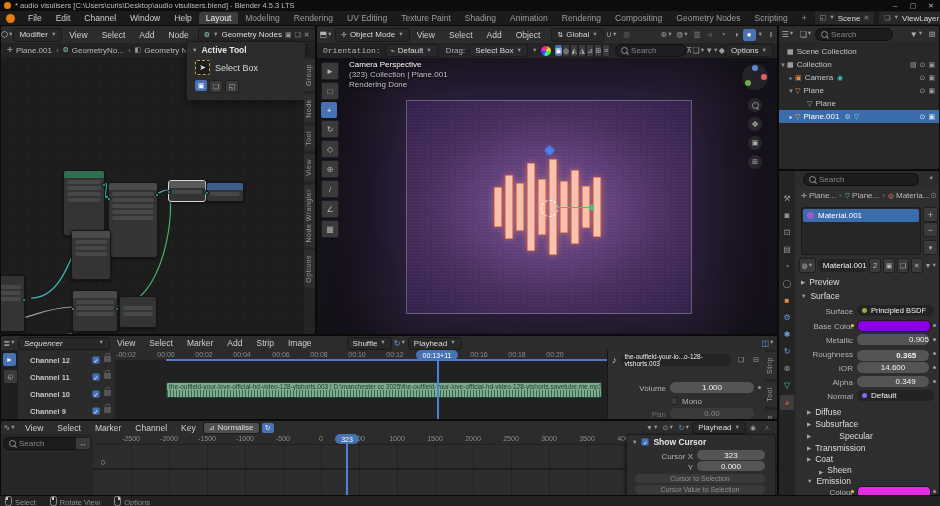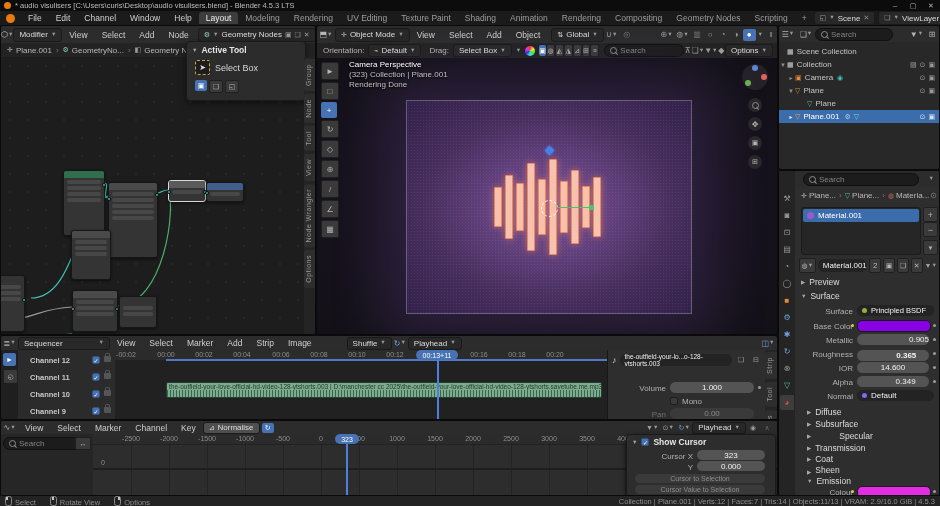--- a/index.html
+++ b/index.html
@@ -256,21 +256,21 @@
       <span class="ib" style="width:16px;font-size:8px;color:#9d9d9d;">◍<span class="car">▼</span></span>
       <span class="ib" style="width:13px;font-size:8px;color:#777;">▥</span>
       <span class="ib" style="width:13px;font-size:8px;color:#9d9d9d;">○</span>
       <span class="ib" style="width:13px;font-size:8px;color:#9d9d9d;">◔</span>
       <span class="ib" style="width:13px;font-size:8px;color:#9d9d9d;">◑</span>
       <span class="ib active-blue" style="width:13px;height:12px;font-size:8px;">●</span>
       <span class="car" style="margin:0 2px;">▼</span>
       <span class="ib" style="width:12px;font-size:7px;color:#9d9d9d;">‖</span>
     </div>
     <div class="abs" style="left:0;top:17px;width:462px;height:15px;background:#232323;display:flex;align-items:center;font-size:8px;color:#b5b5b5;">
-      <span style="margin:0 4px 1px 6px;">Orientation:</span>
+      <span style="margin:0 4px 1px 6px;font-family:Liberation Mono, monospace;">Orientation:</span>
       <span class="dd" style="width:52px;height:11px;">
           <span style="font-size:7px;">⌁</span>
           <span style="flex:1">Default</span>
           <span class="car">▼</span>
         </span>
       <span style="margin:0 4px 0 8px;">Drag:</span>
       <span class="dd" style="width:58px;height:11px;">
           <span style="flex:1">Select Box</span>
           <span class="car">▼</span>
         </span>
@@ -547,40 +547,40 @@
         <span>Specular</span>
       </div>
     <div class="abs pnlh" style="left:28px;top:272px;">
         <span class="chev">▶</span>
         <span>Transmission</span>
       </div>
     <div class="abs pnlh" style="left:28px;top:283px;">
         <span class="chev">▶</span>
         <span>Coat</span>
       </div>
-    <div class="abs pnlh" style="left:28px;top:294px;align-items:flex-end;">
+    <div class="abs pnlh" style="left:40px;top:294px;align-items:flex-end;">
         <span class="chev">▶</span>
         <span>Sheen</span>
       </div>
     <div class="abs pnlh" style="left:28px;top:305px;">
         <span class="chev">▼</span>
         <span>Emission</span>
       </div>
 
     <span class="lbl" style="left:16px;top:317px;width:58px;">Colour</span>
     <span class="deco-dot" style="left:72px;top:319px;background:#d8c858;"></span>
     <div class="swatch" style="left:78px;top:315px;width:72px;background:#e32ce3;"></div>
     <span class="deco-dot" style="left:154px;top:319px;"></span>
 
   </div>
 
   <div class="reg" style="left:0;top:335px;width:778px;height:85px;background:#1f1f1f;">
     <div class="hdr" style="top:0;height:14px;">
       <span class="ib" style="width:17px;font-size:8px;">≣<span class="car">▼</span></span>
-      <span class="dd" style="width:80px;height:11px;">
+      <span class="dd" style="width:80px;height:11px;font-style:italic;">
           <span style="flex:1">Sequencer</span>
           <span class="car">▼</span>
         </span>
       <span class="mi">View</span>
       <span class="mi">Select</span>
       <span class="mi">Marker</span>
       <span class="mi">Add</span>
       <span class="mi">Strip</span>
       <span class="mi">Image</span>
       <span style="width:28px"></span>
@@ -769,16 +769,15 @@
           <span>Cursor Value to Selection</span>
         </div>
     </div>
   </div>
 
   <div class="abs" style="left:0;top:496px;width:940px;height:10px;background:#232323;display:flex;align-items:center;font-size:7.5px;color:#8e8e8e;">
     <span style="margin-left:5px;"><span class="mouseic l"></span><span>Select</span></span>
     <span style="margin-left:14px;"><span class="mouseic m"></span><span>Rotate View</span></span>
     <span style="margin-left:14px;"><span class="mouseic r"></span><span>Options</span></span>
     <span style="flex:1"></span>
-    <span style="margin-right:5px;white-space:nowrap;">Collection | Plane.001 | Verts:12 | Faces:7 | Tris:14 | Objects:11/13 | VRAM: 2.9/16.0 GiB | 4.5.3</span>
   </div>
 
 </div>
 
 </body></html>

